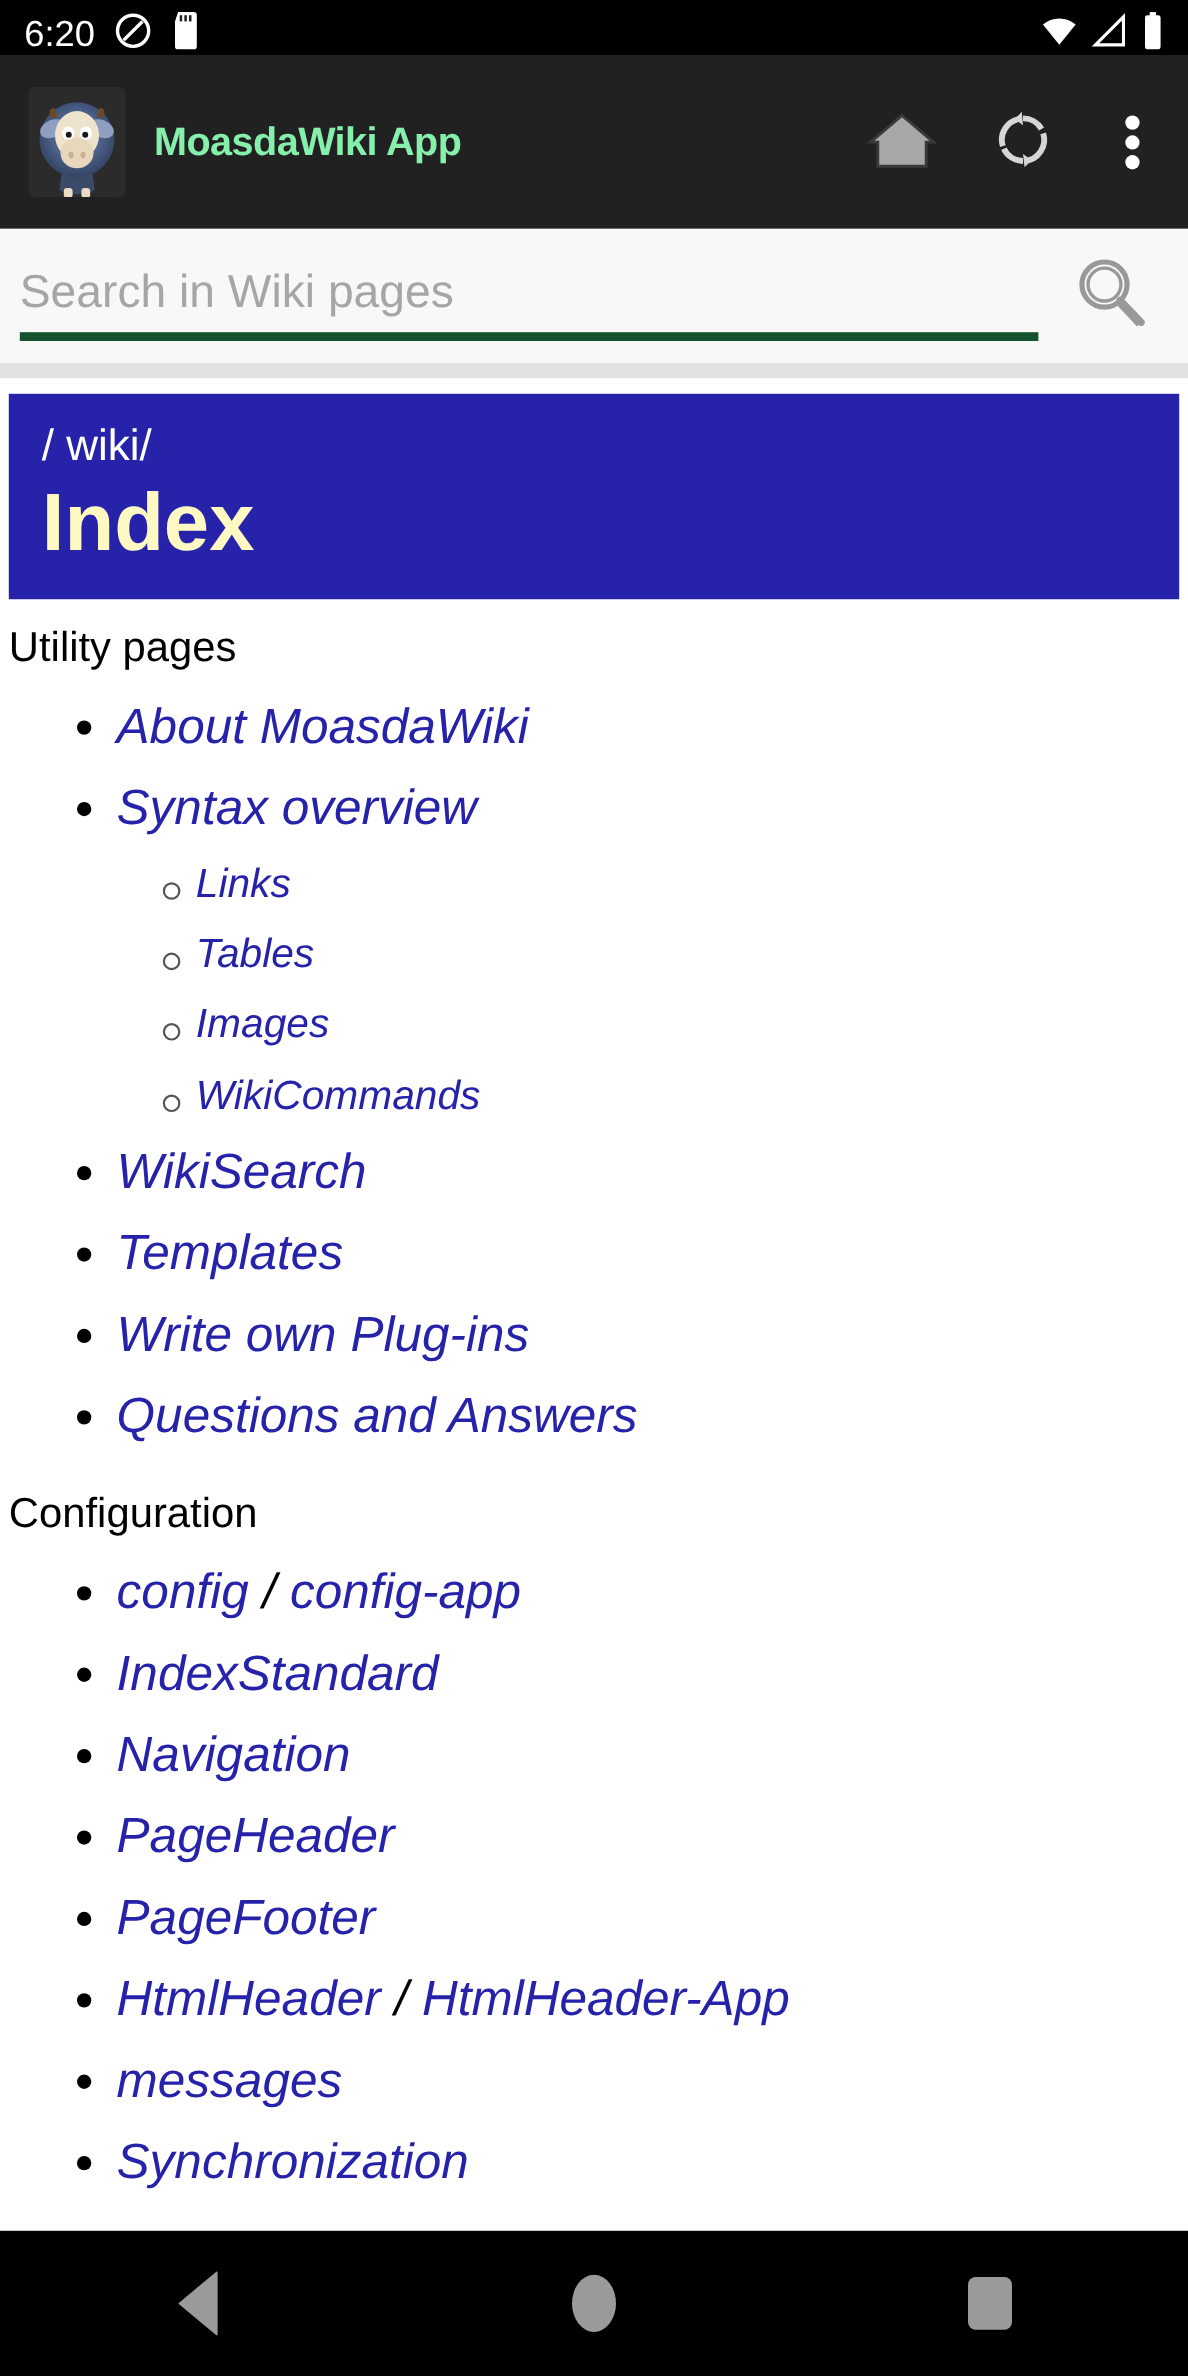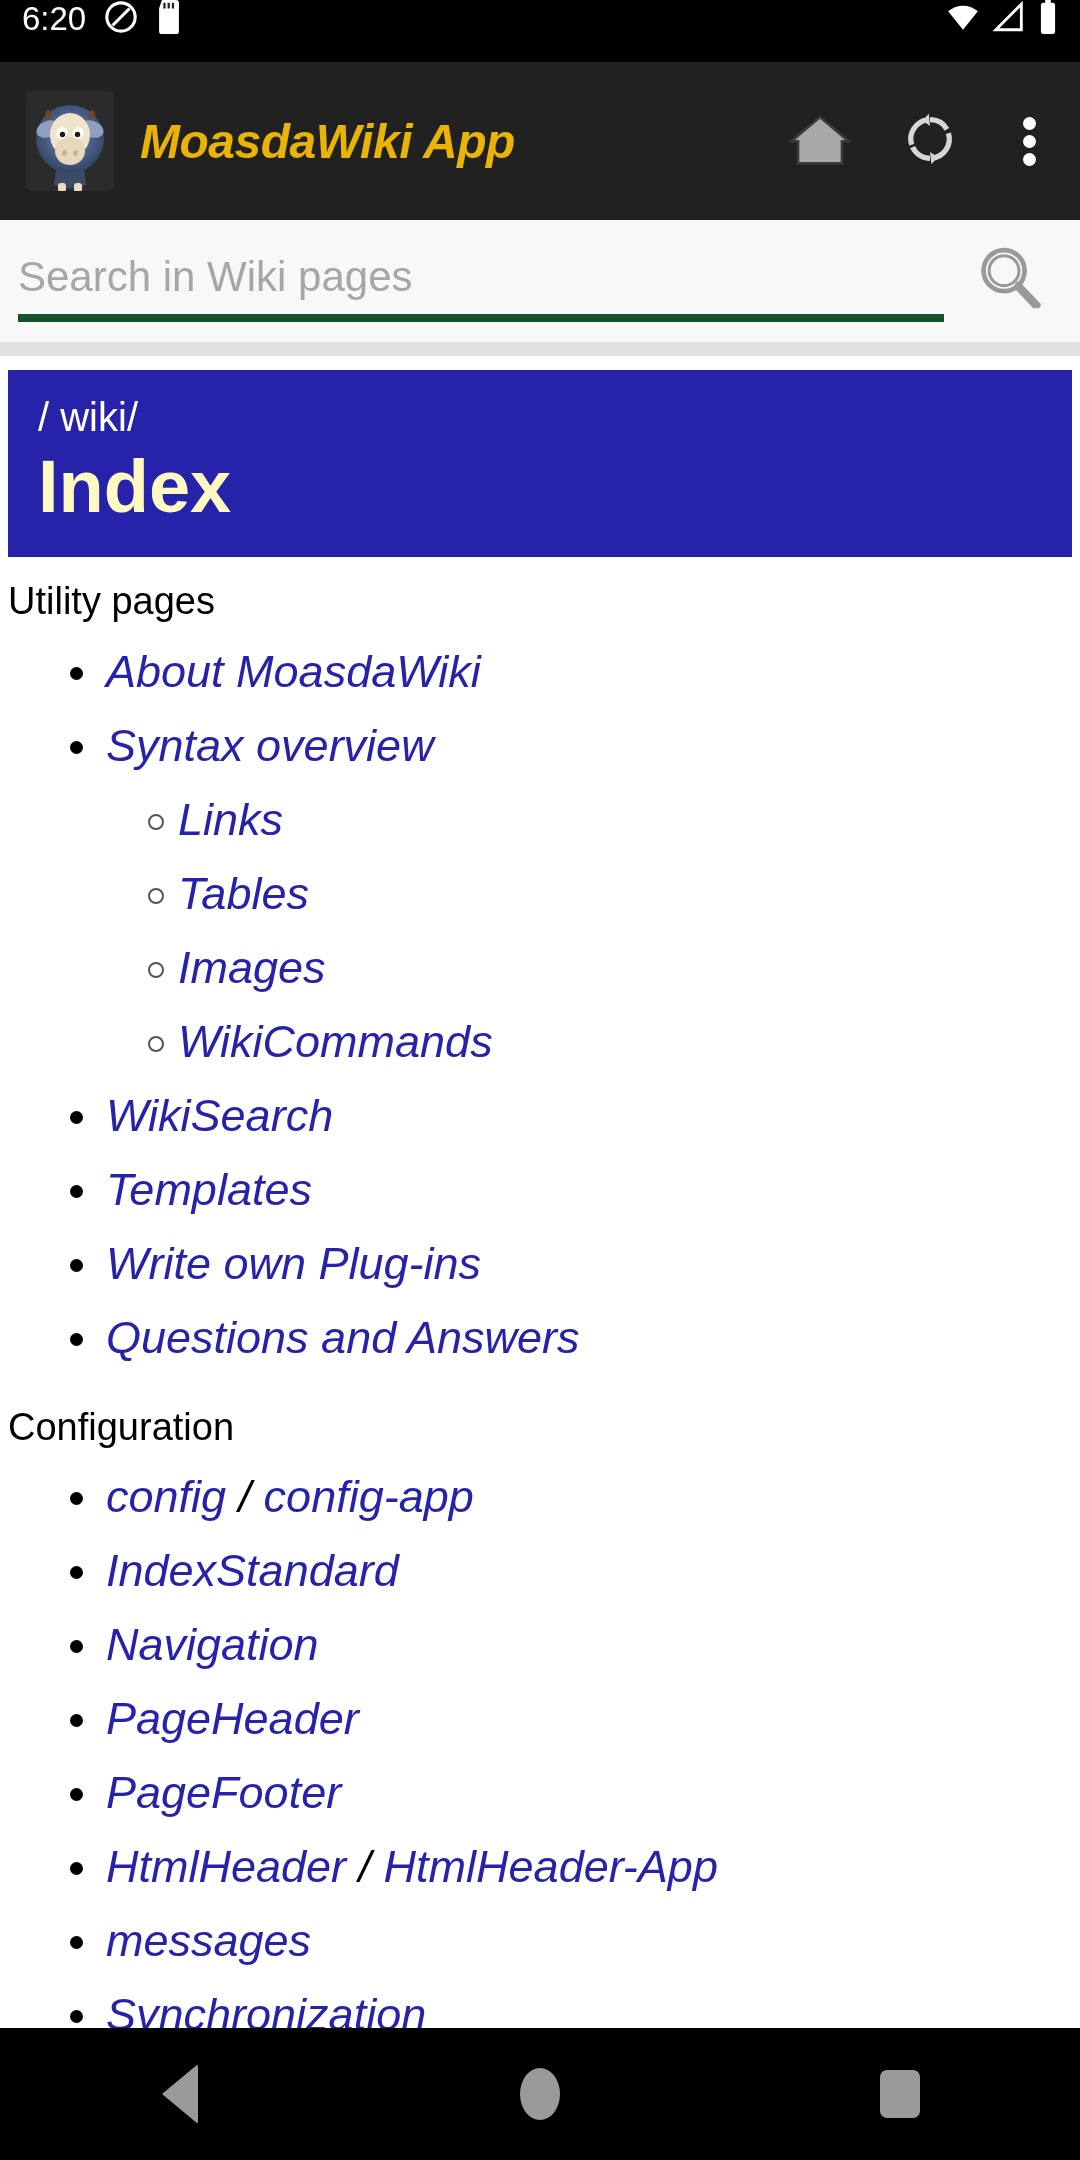--- a/index.html
+++ b/index.html
@@ -6,22 +6,22 @@
   html,body { width:1080px; height:2160px; }
   body {
     font-family:"Liberation Sans", sans-serif;
     background:#ffffff;
     overflow:hidden;
     position:relative;
   }
 
   
   .status-bar{
-    height:62px; background:#000000;
-    display:flex; align-items:flex-start;
+    height:50px; background:#000000;
+    display:flex; align-items:flex-end;
     padding:0 22px;
     position:relative;
   }
   .status-left{ display:flex; align-items:center; gap:18px; }
   .status-time{ color:#ffffff; font-size:33px; letter-spacing:0px; }
   .status-right{ position:absolute; right:22px; display:flex; align-items:center; gap:10px; }
 
   
   .app-bar{
     height:158px; background:#212121;
@@ -31,24 +31,23 @@
   }
   .app-logo{
     width:88px; height:100px;
     border-radius:6px;
     overflow:hidden;
     flex:0 0 auto;
     position:relative;
     background:#2b2b2b;
   }
   .app-title{
-    color:#eab308; font-size:48px; font-weight:bold;
+    color:#86efac; font-size:36px; font-weight:bold;
     margin-left:26px; white-space:nowrap;
     letter-spacing:-0.5px;
-    font-style:italic;
   }
   .app-actions{
     position:absolute; right:16px;
     display:flex; align-items:center; gap:18px;
   }
   .icon-btn{
     width:92px; height:92px;
     display:flex; align-items:center; justify-content:center;
     flex:0 0 auto;
   }
@@ -116,21 +115,21 @@
     position:absolute;
     left:62px; top:22px;
     width:13px; height:13px;
     border-radius:50%;
     background:#000000;
   }
   ul.wiki-sublist{ list-style:none; }
   ul.wiki-sublist > li{
     position:relative;
     padding-left:72px;
-    font-size:45px;
+    font-size:37px;
     line-height:1.2;
     margin-top:20px;
   }
   ul.wiki-sublist > li::before{
     content:"";
     position:absolute;
     left:42px; top:21px;
     width:12px; height:12px;
     border-radius:50%;
     border:2px solid #555555;

